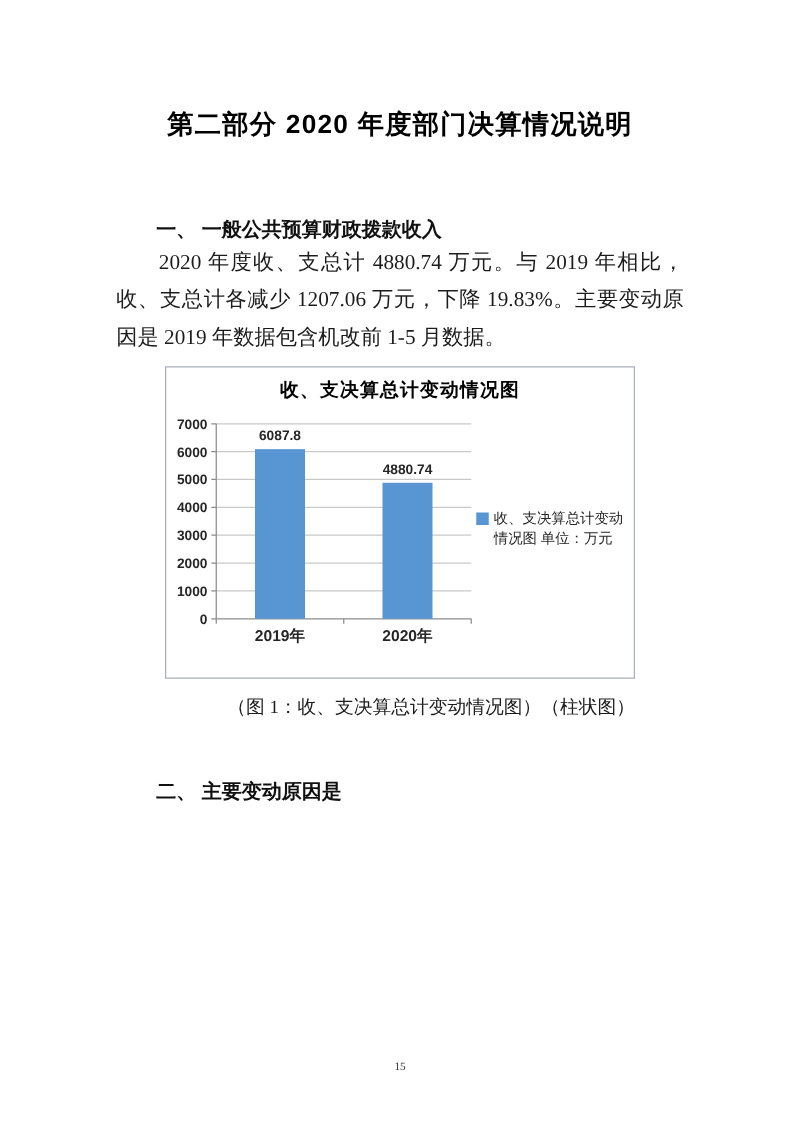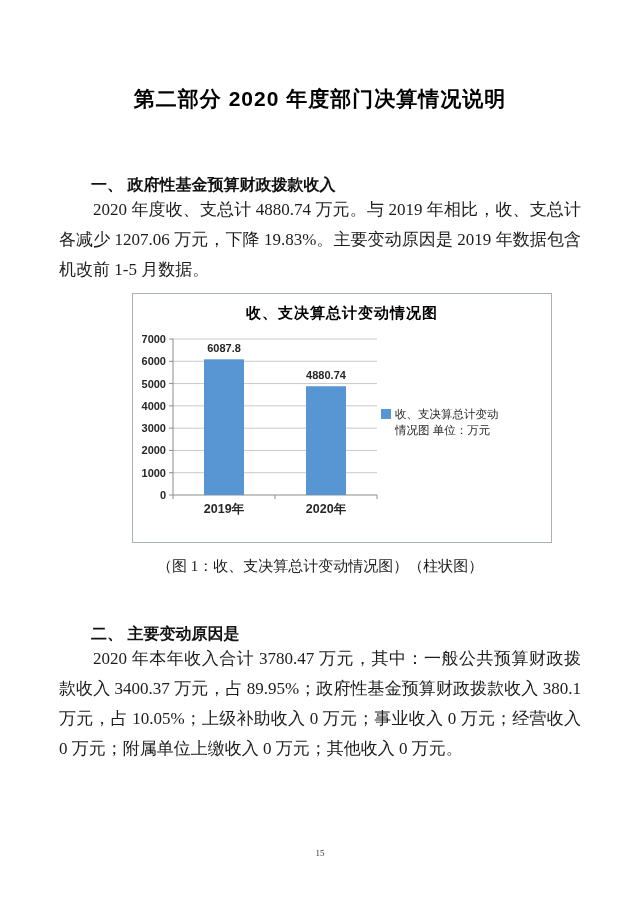--- a/index.html
+++ b/index.html
@@ -7,21 +7,21 @@
   body {
     width: 640px;
     font-family: "Liberation Serif", "DejaVu Serif", serif;
     color: #1c1c1c;
   }
   .page {
     position: relative;
     width: 640px;
     height: 906px;
     background: #ffffff;
-    padding: 0 59px;
+    padding: 0 93px;
     overflow: hidden;
   }
   .doc-title {
     margin-top: 85px;
     font-family: "Liberation Sans", "DejaVu Sans", sans-serif;
     font-size: 21px;
     font-weight: 700;
     text-align: center;
     letter-spacing: 1px;
     color: #000;
@@ -41,21 +41,21 @@
     font-size: 17px;
     line-height: 30px;
     text-align: justify;
     text-justify: inter-ideograph;
     text-indent: 2em;
     color: #1c1c1c;
   }
   
   .chart-figure { margin: 8px auto 0; width: 376px; }
   .chart-box {
-    width: 420px;
+    width: 376px;
     height: 250px;
     border: 1px solid #a9b0b8;
     background: #ffffff;
     padding-top: 7px;
   }
   .chart-title {
     text-align: center;
     font-size: 15px;
     font-weight: 700;
     color: #000;
@@ -77,21 +77,21 @@
     flex: 0 0 auto;
   }
   .legend-label {
     font-size: 11.5px;
     line-height: 16px;
     color: #262626;
     font-family: Liberation Sans, sans-serif;
   }
   .fig-caption {
     margin-top: 12px;
-    text-align: center;
+    text-align: right;
     font-size: 15px;
     line-height: 22px;
     color: #1c1c1c;
   }
   .page-number {
     position: absolute;
     bottom: 48px;
     left: 0; right: 0;
     text-align: center;
     font-size: 9px;
@@ -103,21 +103,21 @@
   }
 </style>
 </head>
 <body>
 
 <div class="page">
 
   <h1 class="doc-title">第二部分 2020 年度部门决算情况说明</h1>
 
   <section>
-    <h2 class="sec-heading first">一、 政府性基金预算财政拨款收入</h2>
+    <h2 class="sec-heading first">一、 一般公共预算财政拨款收入</h2>
     <p class="body-para">2020 年度收、支总计 4880.74 万元。与 2019 年相比，收、支总计各减少 1207.06 万元，下降 19.83%。主要变动原因是 2019 年数据包含机改前 1-5 月数据。</p>
 
     <figure class="chart-figure">
       <div class="chart-box">
         <div class="chart-title">收、支决算总计变动情况图</div>
         <div class="chart-body">
           <div class="chart-plot-wrap">
             <svg id="chart-plot" width="248" height="204" viewBox="0 0 248 204">
                 <line x1="36" y1="170" x2="40" y2="170" stroke="#8c8c8c" stroke-width="1"></line>
                 <text x="33" y="174" text-anchor="end" font-size="11" font-weight="700" fill="#262626">0</text>
@@ -160,18 +160,17 @@
             <span class="legend-label">收、支决算总计变动情况图  单位：万元</span>
           </div>
         </div>
       </div>
       <figcaption class="fig-caption">（图 1：收、支决算总计变动情况图）（柱状图）</figcaption>
     </figure>
   </section>
 
   <section>
     <h2 class="sec-heading second">二、 主要变动原因是</h2>
-    <p class="body-para">2020 年本年收入合计 3780.47 万元，其中：一般公共预算财政拨款收入 3400.37 万元，占 89.95%；政府性基金预算财政拨款收入 380.1 万元，占 10.05%；上级补助收入 0 万元；事业收入 0 万元；经营收入 0 万元；附属单位上缴收入 0 万元；其他收入 0 万元。</p>
   </section>
 
   <div class="page-number">15</div>
 
 </div>
 
 </body></html>

